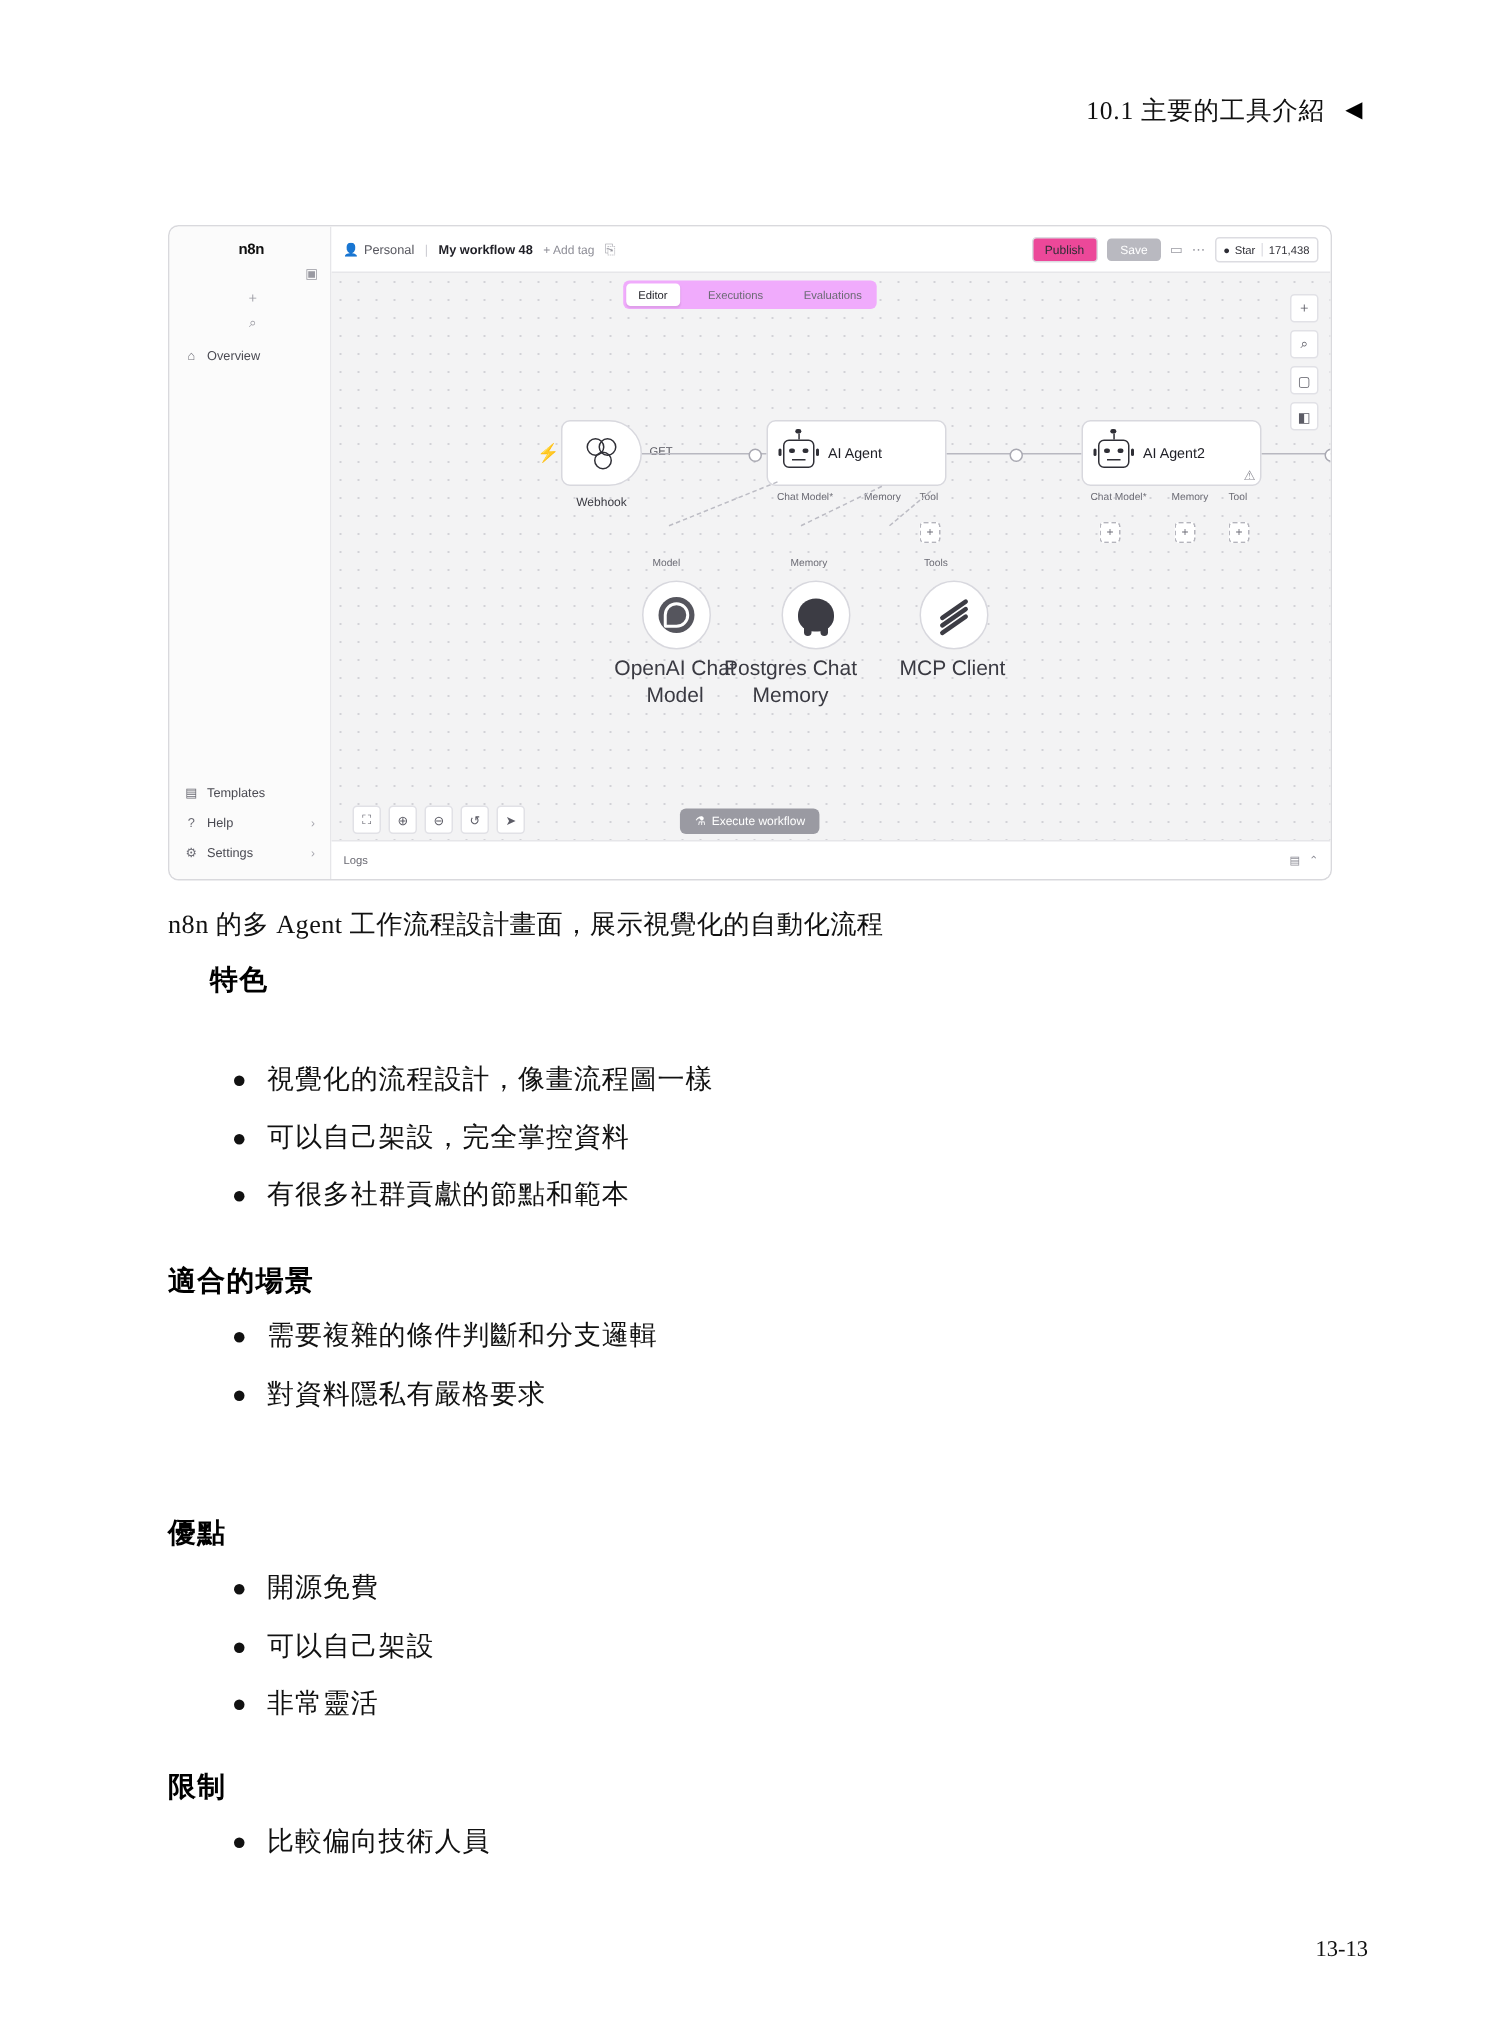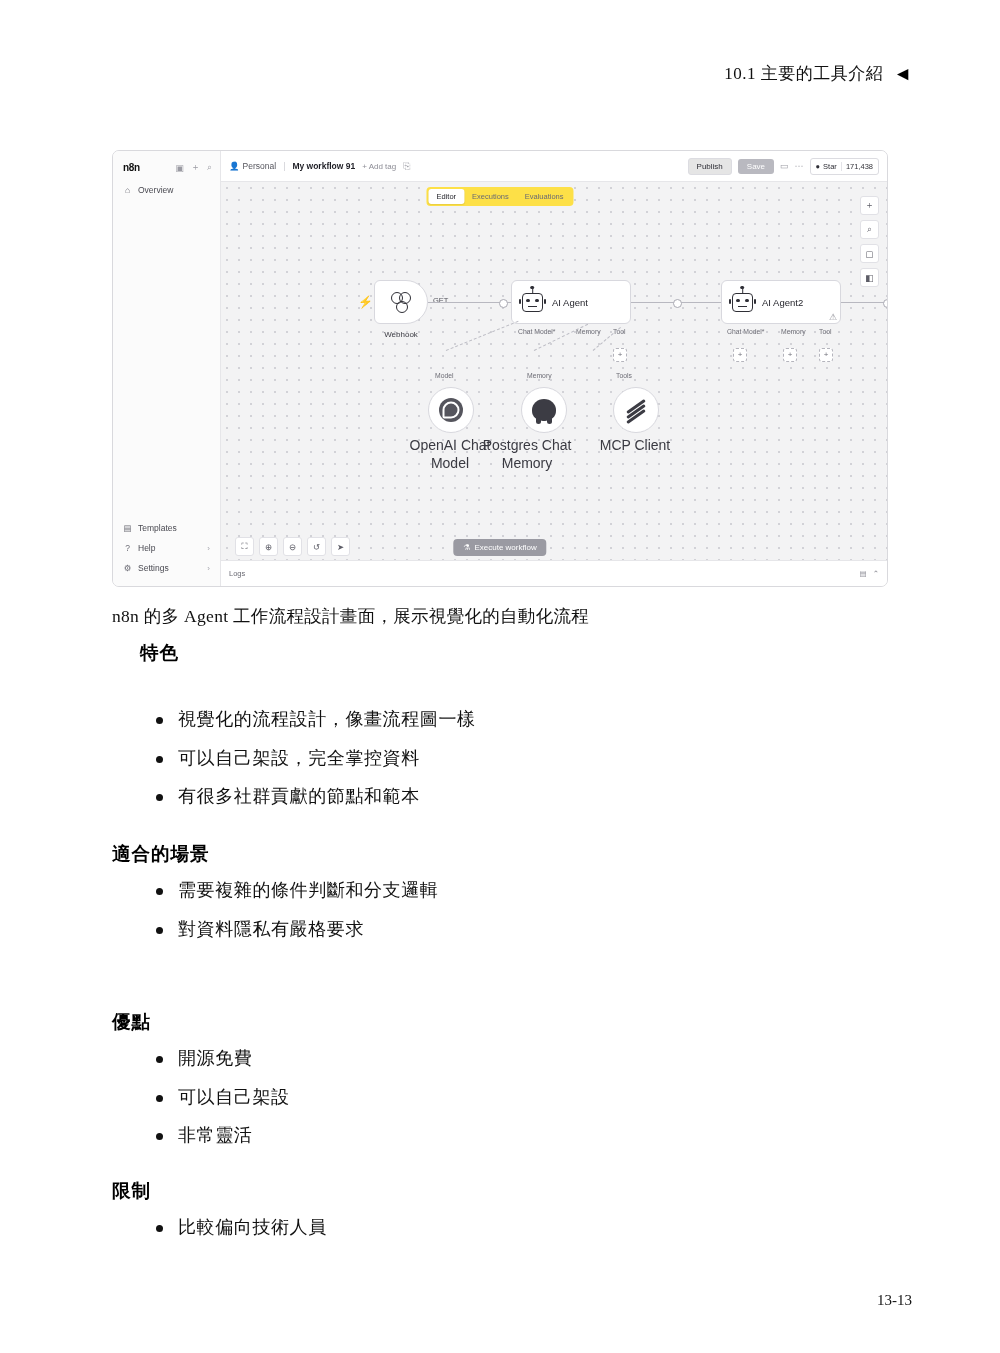--- a/index.html
+++ b/index.html
@@ -63,20 +63,21 @@
     border-right: 1px solid #e6e6e9;
     box-sizing: border-box;
   }
   .sb-top {
     display: flex;
     align-items: center;
     gap: 5px;
     padding: 10px 8px 0 10px;
     font-size: 9px;
     color: #444;
+    flex-direction: column;
   }
   .sb-logo {
     font-size: 10px;
     font-weight: 700;
     color: #111;
     letter-spacing: -0.3px;
   }
   .sb-ic {
     color: #9a9aa2;
     font-size: 9px;
@@ -121,21 +122,21 @@
     color: #33333a;
   }
   .tb-personal { color: #55555d; display:flex; align-items:center; gap:3px;}
   .tb-sep { color: #ccccd2; }
   .tb-title { font-weight: 600; color: #1f1f26; }
   .tb-addtag { color: #8d8d96; font-size: 8px; }
   .tb-ic { color: #9a9aa2; font-size: 9px; }
   .tb-right { margin-left: auto; display: flex; align-items: center; gap: 6px; }
   .btn-publish {
     border: 1px solid #dcdce1;
-    background: #e5e5e5;
+    background: #ec4899;
     border-radius: 3px;
     font-size: 8px;
     padding: 3px 8px;
     color: #2d2d35;
   }
   .btn-save {
     background: #b9b9c0;
     color: #fff;
     border-radius: 3px;
     font-size: 8px;
@@ -161,24 +162,24 @@
     color: #33333a;
   }
 
   
   .tabs {
     position: absolute;
     left: 50%;
     transform: translateX(-50%);
     top: 36px;
     display: flex;
-    background: #fde047;
+    background: #f0abfc;
     border-radius: 4px;
     padding: 2px;
-    gap: 0;
+    gap: 11px;
     z-index: 5;
   }
   .tab {
     font-size: 7.5px;
     padding: 3px 8px;
     border-radius: 3px;
     color: #6a6a73;
   }
   .tab.active {
     background: #ffffff;
@@ -582,21 +583,21 @@
       </div>
     </div>
   </div>
 
   <div class="app-topbar">
     <span class="tb-personal">
       <span>👤</span>
       <span>Personal</span>
     </span>
     <span class="tb-sep">|</span>
-    <span class="tb-title">My workflow 91</span>
+    <span class="tb-title">My workflow 48</span>
     <span class="tb-addtag">+ Add tag</span>
     <span class="tb-ic">⎘</span>
     <span class="tb-right">
       <span class="btn-publish">Publish</span>
       <span class="btn-save">Save</span>
       <span class="tb-ic">▭</span>
       <span class="tb-ic">⋯</span>
       <span class="btn-star">
         <span>●</span>
         <span>Star</span>

